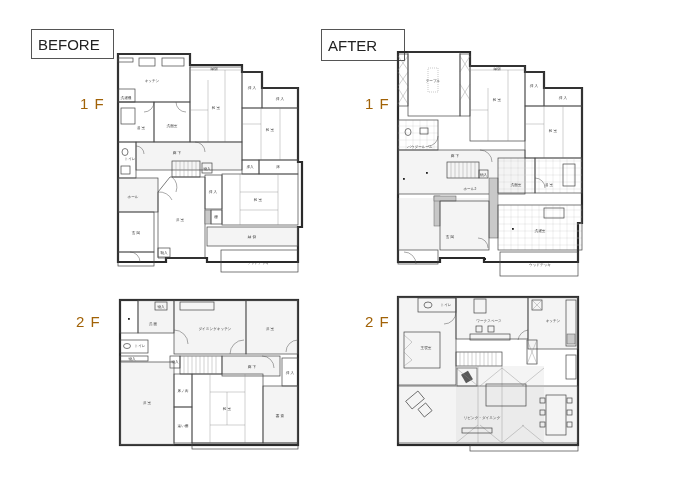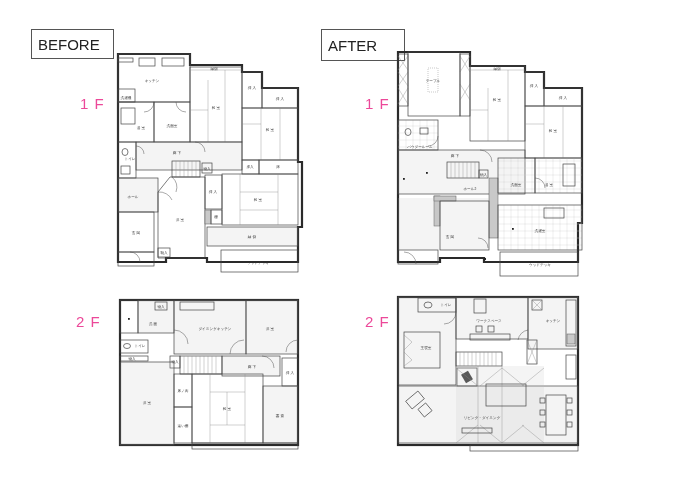--- a/index.html
+++ b/index.html
@@ -2,21 +2,21 @@
 <html><head>
 <meta charset="utf-8">
 <style>
   html, body { margin: 0; padding: 0; background: #ffffff; }
   body { width: 700px; height: 495px; position: relative; overflow: hidden;
          font-family: "DejaVu Sans", sans-serif; }
   .tagbox { position: absolute; border: 1px solid #555; background: #fff;
             font-family: "Liberation Sans", sans-serif; font-size: 15px; color: #222;
             display: flex; align-items: center; padding-left: 6px; box-sizing: border-box; }
   .floor-label { position: absolute; font-family: "Liberation Sans", sans-serif;
-                 font-size: 15px; color: #ec4899; letter-spacing: 1px; }
+                 font-size: 15px; color: #a16207; letter-spacing: 1px; }
   svg.plan { position: absolute; left: 0; top: 0; }
   .wall { fill: none; stroke: #2a2a2a; stroke-width: 2.2; }
   .thin { fill: none; stroke: #444; stroke-width: 0.7; }
   .hair { fill: none; stroke: #888; stroke-width: 0.4; }
   .door { fill: none; stroke: #555; stroke-width: 0.5; }
   .lbl { font-family: "DejaVu Sans", sans-serif; font-size: 3.6px; fill: #333; }
   .post { fill: #222; }
   .grey { fill: #c9c9c9; stroke: #555; stroke-width: 0.5; }
 </style>
 </head>

